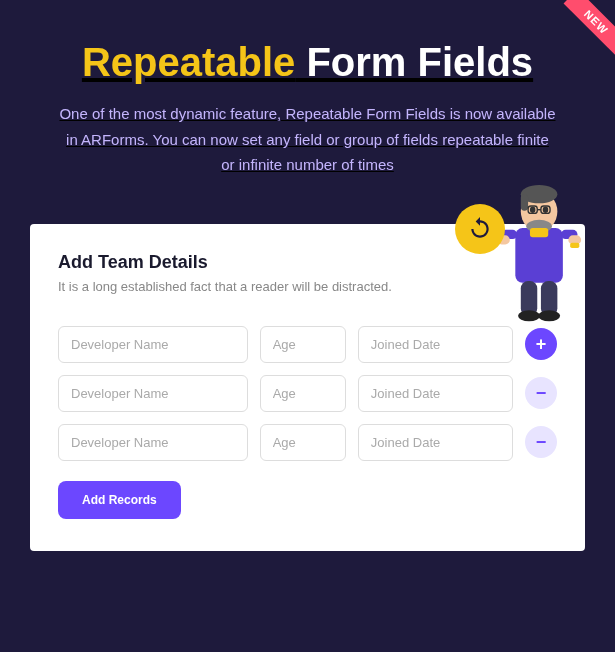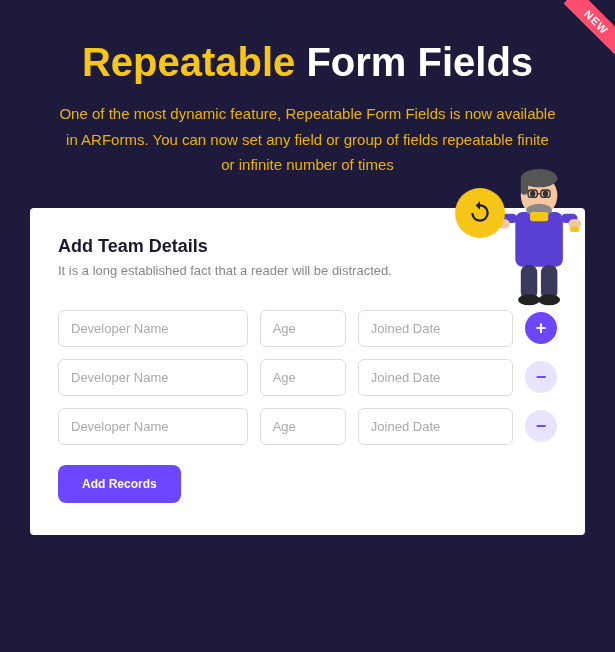--- a/index.html
+++ b/index.html
@@ -33,39 +33,40 @@
       font-weight: 700;
       padding: 4px 22px;
       transform: rotate(45deg);
       letter-spacing: 1px;
     }
 
     
     .header {
       text-align: center;
       padding: 40px 50px 20px;
+      text-decoration: underline;
     }
 
     .header-title {
       font-size: 40px;
       font-weight: 700;
       color: white;
       margin-bottom: 16px;
     }
 
     .header-title .highlight {
       color: #f5c518;
     }
 
     .header-subtitle {
       font-size: 15px;
-      color: #eab308;
+      color: #c4b5fd;
       line-height: 1.7;
       max-width: 500px;
-      margin: 0 auto;
+      margin: 16px auto;
     }
 
     
     .content-area {
       position: relative;
       margin: 10px 30px 20px;
       display: flex;
       align-items: flex-start;
     }
 

